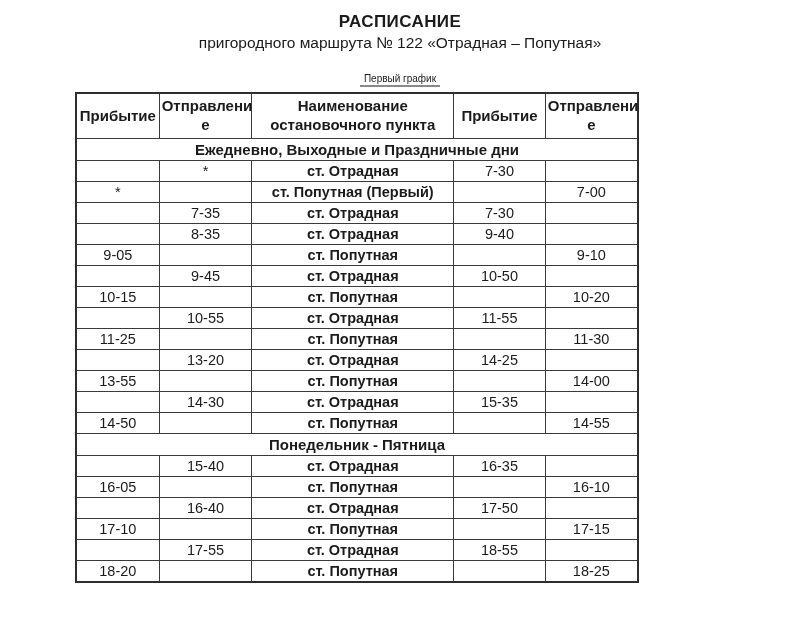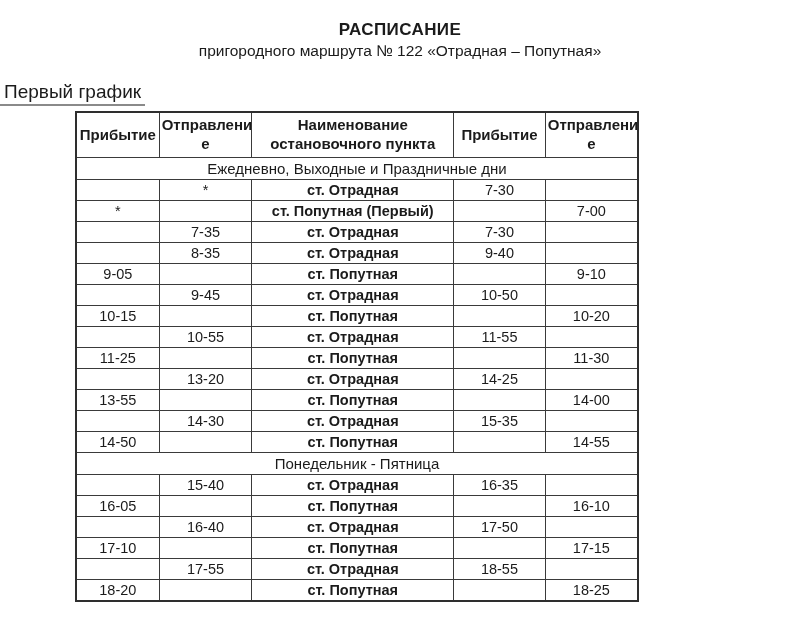--- a/index.html
+++ b/index.html
@@ -7,34 +7,35 @@
     padding: 0;
     background: #ffffff;
     width: 800px;
     height: 628px;
     overflow: hidden;
     font-family: "Liberation Sans", sans-serif;
     color: #1b1b1b;
   }
   .doc { width: 800px; height: 628px; position: relative; }
   .title {
-    padding-top: 20px;
+    padding-top: 12px;
     text-align: center;
     font-size: 17px;
     font-weight: 700;
     letter-spacing: 0.4px;
   }
   .subtitle {
     margin-top: 2px;
     text-align: center;
     font-size: 15.5px;
   }
   .schedule-label-wrap {
     margin-top: 21px;
-    font-size: 19px;
+    text-align: center;
+    font-size: 10px;
   }
   .schedule-label {
     display: inline-block;
     border-bottom: 2px solid #8a8a8a;
     padding: 0 4px 1px 4px;
   }
   table.timetable {
     margin-left: 75px;
     margin-top: 5px;
     width: 564px;
@@ -52,21 +53,21 @@
   .timetable th {
     font-size: 15px;
     font-weight: 700;
     height: 44px;
     line-height: 1.25;
     white-space: pre-line;
   }
   .timetable td.section-cell {
     height: 21px;
     font-size: 15px;
-    font-weight: 400;
+    font-weight: 700;
   }
   .timetable td.time-cell {
     height: 20px;
     font-size: 14.5px;
     font-weight: 400;
   }
   .timetable td.station-cell {
     height: 20px;
     font-size: 14.5px;
     font-weight: 700;

